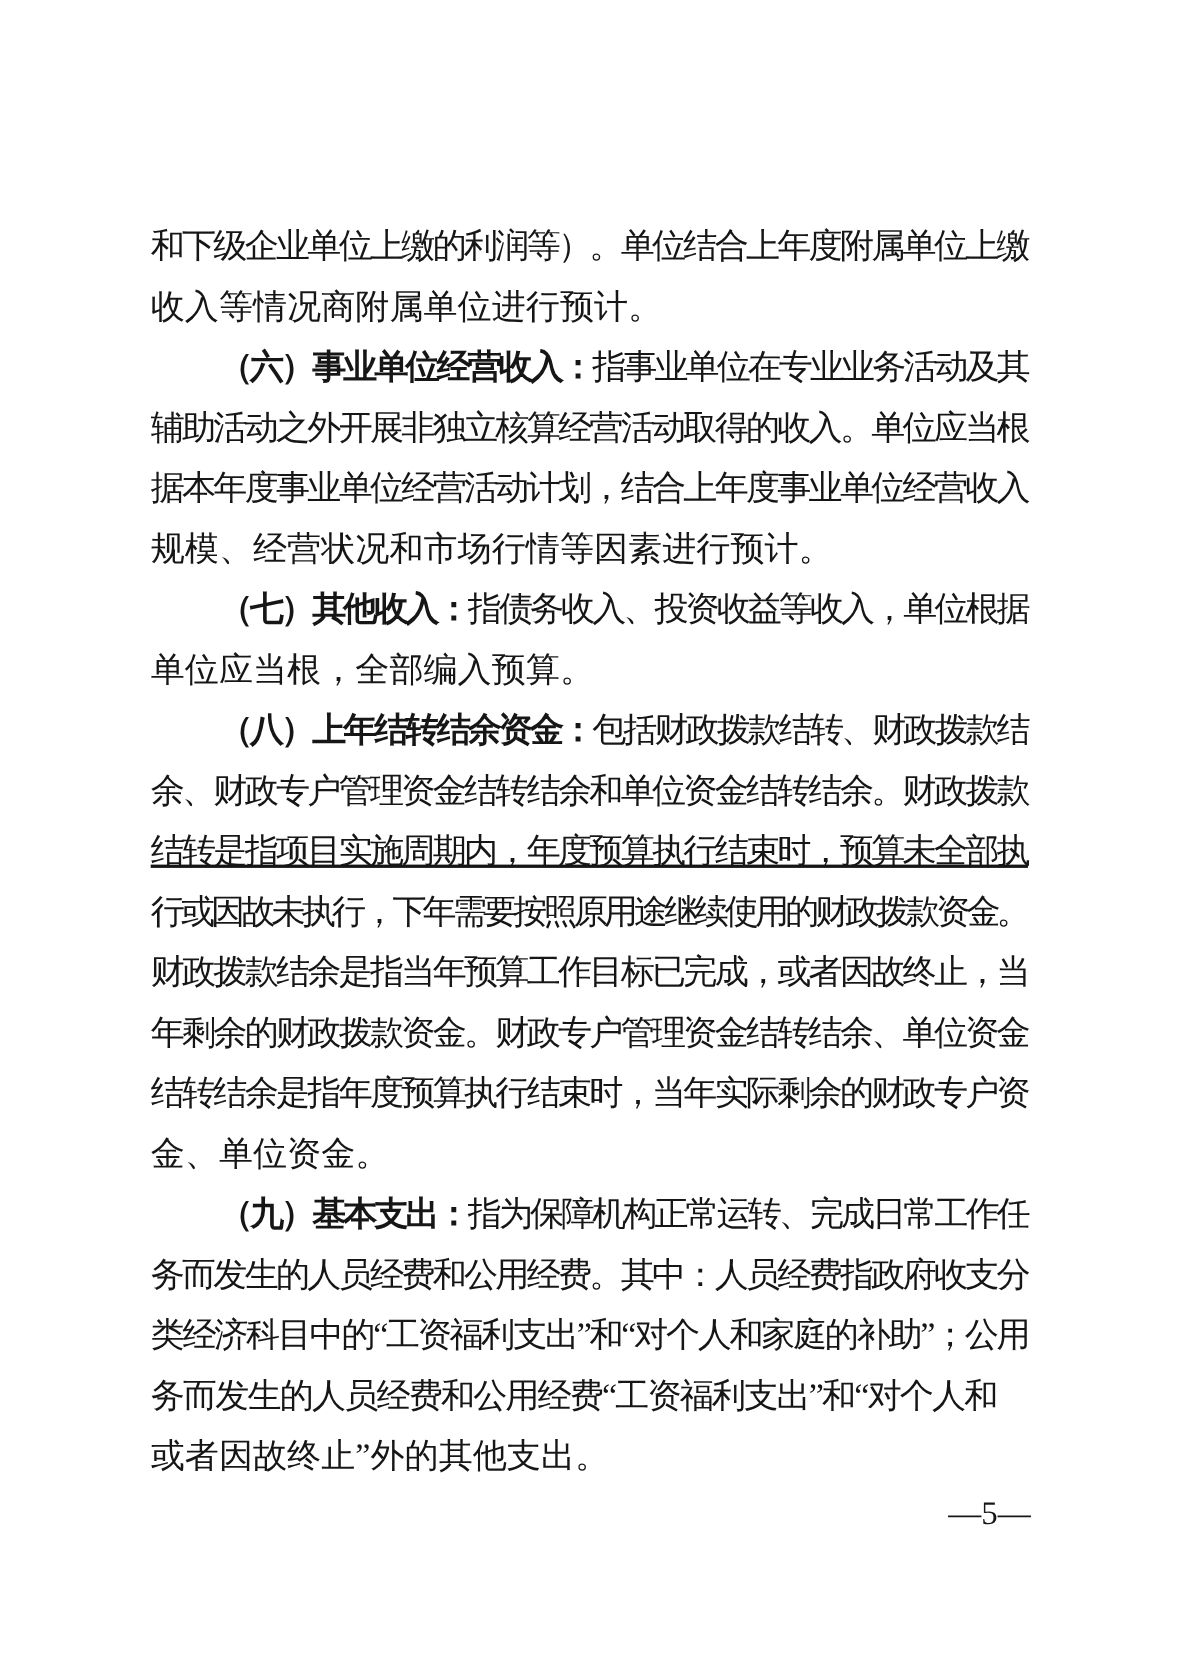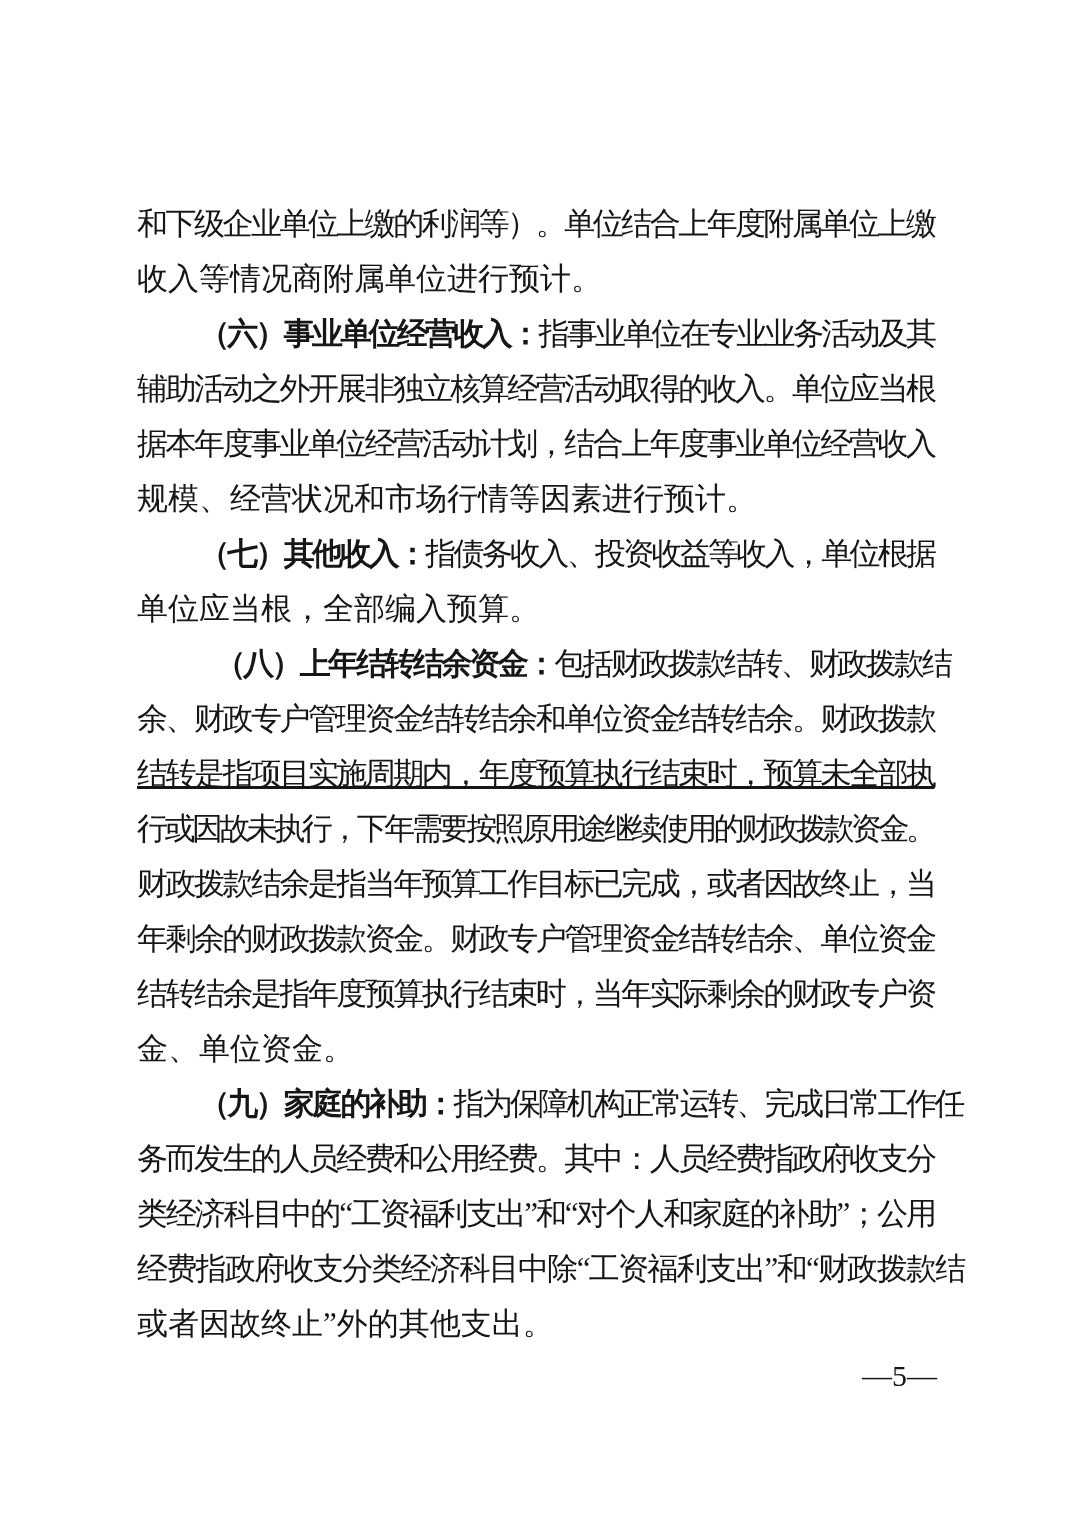--- a/index.html
+++ b/index.html
@@ -56,30 +56,30 @@
 <div class="page">
   <div class="doc-body" id="doc-body">
       <div class="line fill"><span class="ln" style="letter-spacing: -2.51852px;">和下级企业单位上缴的利润等）。单位结合上年度附属单位上缴</span></div>
       <div class="line"><span class="ln">收入等情况商附属单位进行预计。</span></div>
       <div class="line fill indent"><span class="ln" style="letter-spacing: -2.72px;"><b>（六）事业单位经营收入：</b>指事业单位在专业业务活动及其</span></div>
       <div class="line fill"><span class="ln" style="letter-spacing: -2.51852px;">辅助活动之外开展非独立核算经营活动取得的收入。单位应当根</span></div>
       <div class="line fill"><span class="ln" style="letter-spacing: -2.51852px;">据本年度事业单位经营活动计划，结合上年度事业单位经营收入</span></div>
       <div class="line"><span class="ln">规模、经营状况和市场行情等因素进行预计。</span></div>
       <div class="line fill indent"><span class="ln" style="letter-spacing: -2.72px;"><b>（七）其他收入：</b>指债务收入、投资收益等收入，单位根据</span></div>
       <div class="line"><span class="ln">单位应当根，全部编入预算。</span></div>
-      <div class="line fill indent"><span class="ln" style="letter-spacing: -2.72px; margin-left: 16px;"><b>（八）上年结转结余资金：</b>包括财政拨款结转、财政拨款结</span></div>
+      <div class="line fill indent"><span class="ln" style="letter-spacing: -2.72px;"><b>（八）上年结转结余资金：</b>包括财政拨款结转、财政拨款结</span></div>
       <div class="line fill"><span class="ln" style="letter-spacing: -2.51852px;">余、财政专户管理资金结转结余和单位资金结转结余。财政拨款</span></div>
       <div class="line fill"><span class="ln" style="letter-spacing: -2.51852px; text-decoration: underline;">结转是指项目实施周期内，年度预算执行结束时，预算未全部执</span></div>
       <div class="line fill"><span class="ln" style="letter-spacing: -3.53571px;">行或因故未执行，下年需要按照原用途继续使用的财政拨款资金。</span></div>
       <div class="line fill"><span class="ln" style="letter-spacing: -2.51852px;">财政拨款结余是指当年预算工作目标已完成，或者因故终止，当</span></div>
       <div class="line fill"><span class="ln" style="letter-spacing: -2.51852px;">年剩余的财政拨款资金。财政专户管理资金结转结余、单位资金</span></div>
       <div class="line fill"><span class="ln" style="letter-spacing: -2.51852px;">结转结余是指年度预算执行结束时，当年实际剩余的财政专户资</span></div>
       <div class="line"><span class="ln">金、单位资金。</span></div>
-      <div class="line fill indent"><span class="ln" style="letter-spacing: -2.72px;"><b>（九）家庭的补助：</b>指为保障机构正常运转、完成日常工作任</span></div>
+      <div class="line fill indent"><span class="ln" style="letter-spacing: -2.72px;"><b>（九）基本支出：</b>指为保障机构正常运转、完成日常工作任</span></div>
       <div class="line fill"><span class="ln" style="letter-spacing: -2.51852px;">务而发生的人员经费和公用经费。其中：人员经费指政府收支分</span></div>
       <div class="line fill"><span class="ln" style="letter-spacing: -2.10506px;">类经济科目中的“工资福利支出”和“对个人和家庭的补助”；公用</span></div>
-      <div class="line fill"><span class="ln" style="letter-spacing: -1.68862px;">经费指政府收支分类经济科目中除“工资福利支出”和“财政拨款结</span></div>
+      <div class="line fill"><span class="ln" style="letter-spacing: -1.68862px;">务而发生的人员经费和公用经费“工资福利支出”和“对个人和</span></div>
       <div class="line"><span class="ln">或者因故终止”外的其他支出。</span></div>
     </div>
   <div class="footer">
     <span>—5—</span>
   </div>
 </div>
 
 </body></html>

